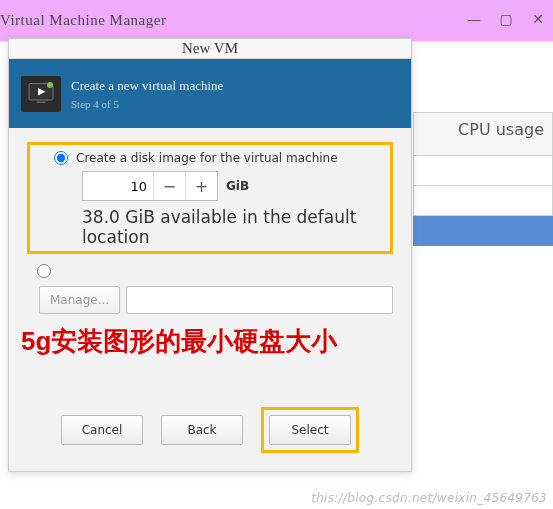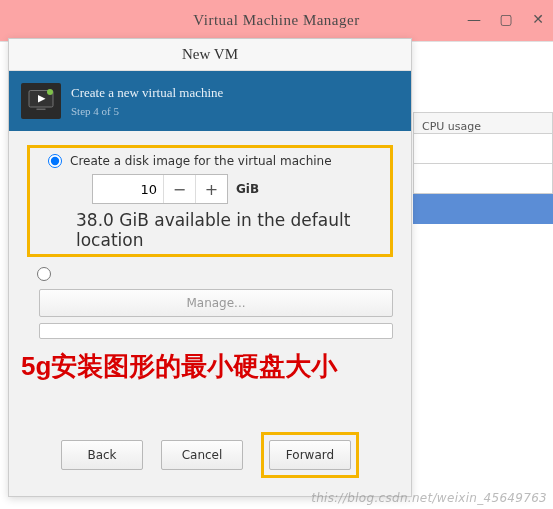--- a/index.html
+++ b/index.html
@@ -1,53 +1,53 @@
 <!DOCTYPE html>
 <html><head>
 <meta charset="utf-8">
 <style>
 * { box-sizing: border-box; margin: 0; padding: 0; font-family: "DejaVu Sans", "Noto Sans", sans-serif; }
 body { width: 553px; height: 509px; background: #fff; position: relative; overflow: hidden; }
 
-.main-titlebar { height: 42px; display: flex; align-items: center; justify-content: center; position: relative; background: #fca5a5; border-bottom: 1px solid #e0e0e0; }
+.main-titlebar { height: 42px; display: flex; align-items: center; justify-content: flex-start; position: relative; background: #f0abfc; border-bottom: 1px solid #e0e0e0; }
 .main-titlebar .title { font-size: 15px; color: #4a4a4a; font-family: "Comic Sans MS", cursive; letter-spacing: 0.5px; }
 .win-controls { position: absolute; right: 6px; top: 0; height: 38px; display: flex; align-items: center; gap: 14px; }
 .win-controls span { font-size: 14px; color: #555; cursor: pointer; width: 18px; text-align: center; }
 
 .bg-content { position: absolute; top: 38px; left: 0; right: 0; }
 .bg-table { position: absolute; right: 0; top: 74px; width: 140px; }
-.bg-header { height: 22px; border: 1px solid #d0d0d0; background: #f6f6f6; font-size: 11px; color: #555; padding: 7px 8px; }
+.bg-header { height: 44px; border: 1px solid #d0d0d0; background: #f6f6f6; font-size: 16px; color: #555; padding: 7px 8px; text-align: right; }
 .bg-row { height: 30px; border: 1px solid #d0d0d0; border-top: none; background: #fff; }
 .bg-row.selected { background: #5b8dd6; border-color: #5b8dd6; }
 
 .dialog { position: absolute; left: 8px; top: 38px; width: 404px; background: #f2f2f2; border: 1px solid #ccc; box-shadow: 0 2px 8px rgba(0,0,0,0.15); }
-.dialog-titlebar { height: 32px; display: flex; align-items: center; justify-content: center; background: #f7f7f7; border-bottom: 1px solid #e0e0e0; }
+.dialog-titlebar { height: 20px; display: flex; align-items: center; justify-content: center; background: #f7f7f7; border-bottom: 1px solid #e0e0e0; }
 .dialog-titlebar .dtitle { font-size: 15px; color: #333; font-family: "Comic Sans MS", cursive; }
 
-.dialog-header { background: #1f6a9e; color: #fff; height: 60px; display: flex; align-items: center; padding: 0 12px; gap: 10px; }
+.dialog-header { background: #1f6a9e; color: #fff; height: 69px; display: flex; align-items: center; padding: 0 12px; gap: 10px; }
 .dialog-header .icon-wrap { width: 40px; height: 36px; background: #2a2a2a; border-radius: 2px; display: flex; align-items: center; justify-content: center; position: relative; }
 .dialog-header .icon-wrap svg { width: 30px; height: 30px; }
 .dialog-header .h-text .h1 { font-size: 13px; color: #e8f0f7; font-family: "Comic Sans MS", cursive; }
 .dialog-header .h-text .h2 { font-size: 11px; color: #a8c5dc; font-family: "Comic Sans MS", cursive; margin-top: 4px; }
 
 .dialog-body { padding: 14px 18px 10px 18px; font-size: 12px; color: #333; }
 .check-row { display: flex; align-items: center; gap: 8px; margin-bottom: 12px; }
 .check-row input { width: 14px; height: 14px; accent-color: #2b7; }
 
-.highlight-box { border: 3px solid #f5b500; padding: 6px 10px 4px 18px; margin-bottom: 10px; }
+.highlight-box { border: 3px solid #f5b500; padding: 6px 10px 4px 24px; margin-bottom: 10px; }
 .radio-row { display: flex; align-items: center; gap: 8px; margin-bottom: 6px; }
 .radio-row input { width: 14px; height: 14px; }
-.spinner-row { display: flex; align-items: center; gap: 8px; margin: 6px 0 4px 44px; }
+.spinner-row { display: flex; align-items: center; gap: 8px; margin: 6px 0 4px 28px; }
 .spinner { display: flex; border: 1px solid #bbb; background: #fff; height: 30px; }
 .spinner input { border: none; width: 70px; text-align: right; padding: 0 6px; font-size: 13px; outline: none; }
 .spinner button { width: 32px; border: none; border-left: 1px solid #ddd; background: #fff; font-size: 16px; color: #555; cursor: pointer; }
 .unit { font-size: 12px; color: #333; font-weight: bold; }
 .avail { font-size: 17px; color: #333; margin-left: 28px; margin-top: 6px; }
 
-.manage-row { display: flex; gap: 6px; margin: 8px 0 8px 12px; flex-direction: column; }
+.manage-row { display: flex; gap: 6px; margin: 8px 0 8px 12px; }
 .manage-row button { height: 28px; padding: 0 10px; border: 1px solid #c0c0c0; background: linear-gradient(#fdfdfd,#efefef); font-size: 12px; color: #999; border-radius: 2px; }
 .manage-row input { flex: 1; border: 1px solid #c0c0c0; background: #fff; padding: 0 6px; font-size: 12px; border-radius: 2px; }
 
 .annotation { color: #d80000; font-weight: bold; font-size: 26px; margin: 10px 0 28px -6px; font-family: "Microsoft YaHei", sans-serif; }
 
 .dialog-footer { display: flex; justify-content: center; gap: 18px; padding: 10px 18px 18px 18px; align-items: center; }
 .dialog-footer .btn { height: 30px; width: 82px; border: 1px solid #b8b8b8; background: linear-gradient(#fdfdfd,#ececec); font-size: 12px; color: #333; border-radius: 2px; cursor: pointer; }
 .fwd-wrap { border: 3px solid #f5b500; padding: 5px; }
 
 .watermark { position: absolute; right: 6px; bottom: 4px; font-size: 12px; color: rgba(120,120,120,0.5); font-style: italic; letter-spacing: 0.3px; }
@@ -116,21 +116,21 @@
 
     <div class="manage-row">
       <button disabled="">Manage...</button>
       <input type="text" disabled="" style="">
     </div>
 
     <div class="annotation">5g安装图形的最小硬盘大小</div>
   </div>
 
   <div class="dialog-footer">
+    <button class="btn">Cancel</button>
     <button class="btn">Back</button>
-    <button class="btn">Cancel</button>
     <span class="fwd-wrap">
-      <button class="btn">Forward</button>
+      <button class="btn">Select</button>
     </span>
   </div>
 </div>
 
 <div class="watermark">this://blog.csdn.net/weixin_45649763</div>
 
 </body></html>

